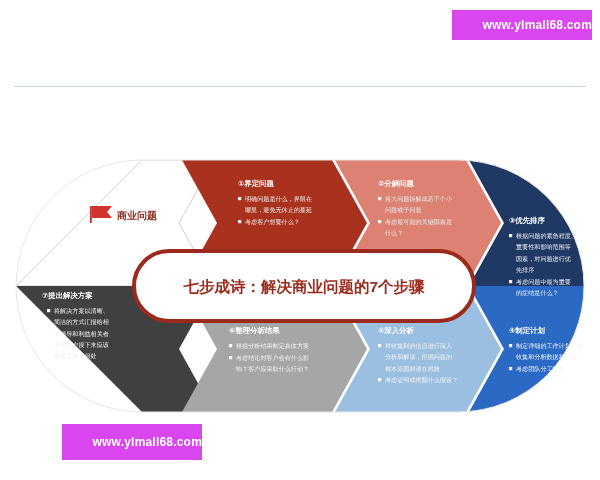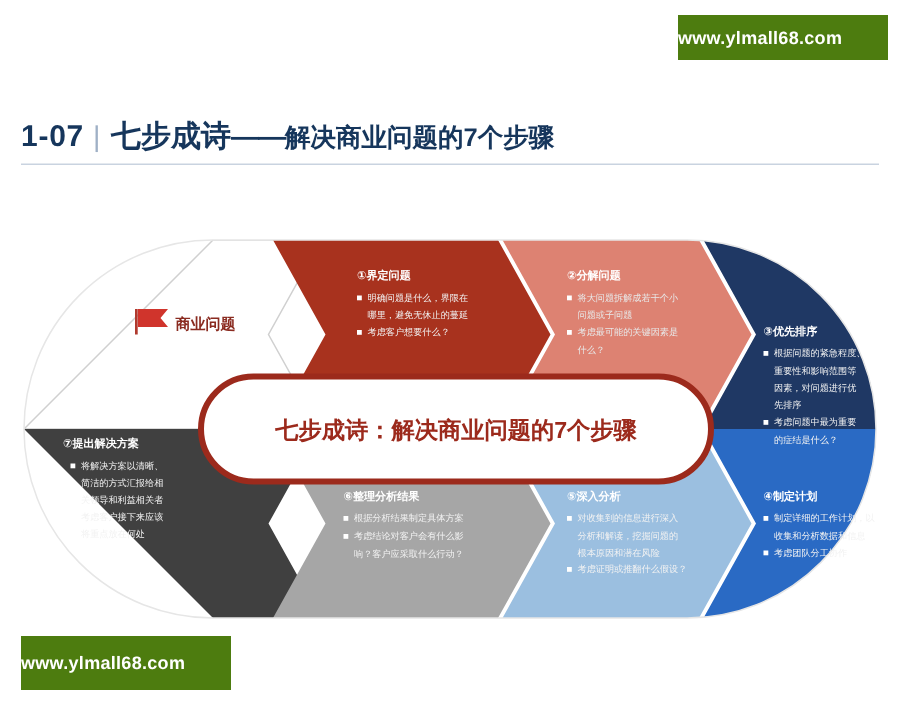--- a/index.html
+++ b/index.html
@@ -11,28 +11,29 @@
     height: 480px;
     background: #ffffff;
     font-family: "Liberation Sans", "DejaVu Sans", sans-serif;
     position: relative;
     overflow: hidden;
   }
 
   
   .watermark {
     position: absolute;
-    background: #4d7c0f;
+    background: #d946ef;
     color: #ffffff;
     font-size: 12px;
     font-weight: bold;
     letter-spacing: .2px;
     display: flex;
     align-items: center;
-    justify-content: flex-start;
+    justify-content: flex-end;
+    margin-left: 48px;
   }
   .watermark-top {
     right: 8px;
     top: 10px;
     width: 140px;
     height: 30px;
   }
   .watermark-bottom {
     left: 14px;
     bottom: 20px;
@@ -121,27 +122,20 @@
 <body>
 
 <div class="watermark watermark-top">
   <span>www.ylmall68.com</span>
 </div>
 <div class="watermark watermark-bottom">
   <span>www.ylmall68.com</span>
 </div>
 
 <div class="header">
-  <div class="title-row">
-    <span class="title-code">1-07</span>
-    <span class="title-sep">|</span>
-    <span class="title-main">七步成诗</span>
-    <span class="title-dash">——</span>
-    <span class="title-sub2">解决商业问题的7个步骤</span>
-  </div>
   <div class="rule"></div>
 </div>
 
 <div class="diagram">
 <svg width="572" height="256" viewBox="0 0 572 256" xmlns="http://www.w3.org/2000/svg">
   <defs>
     <clipPath id="stadium">
       <path d="M 128 2 L 444 2 A 126 126 0 0 1 444 254 L 128 254 A 126 126 0 0 1 128 2 Z"></path>
     </clipPath>
   </defs>

